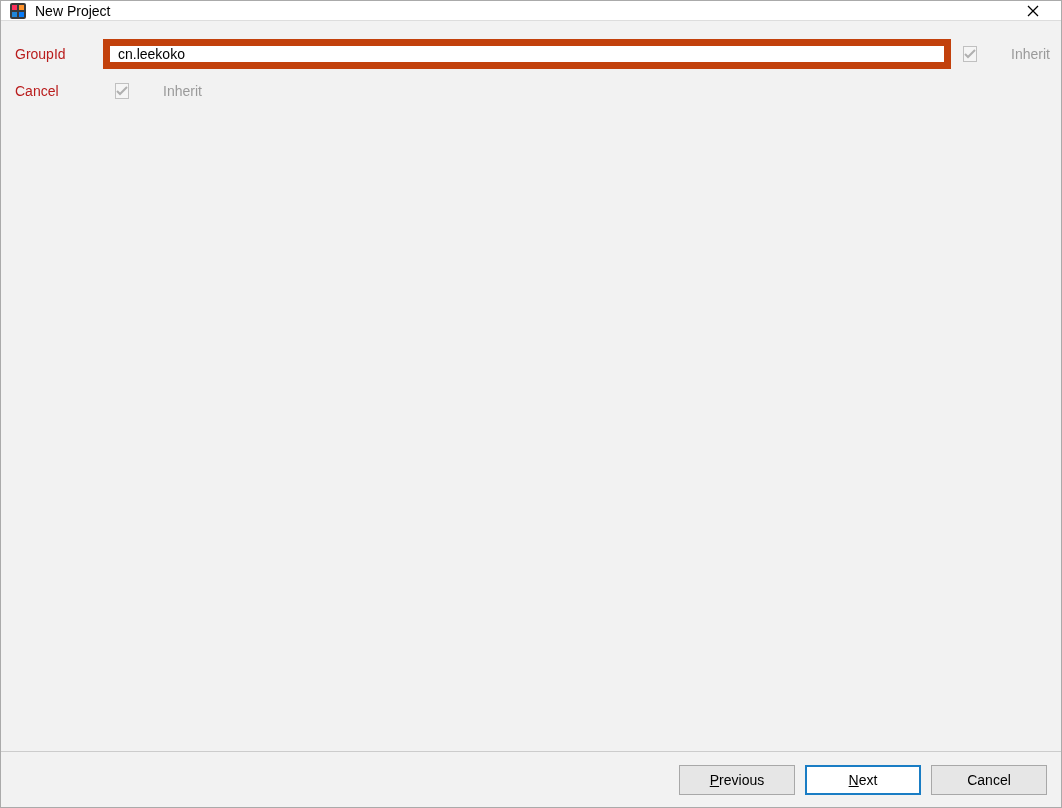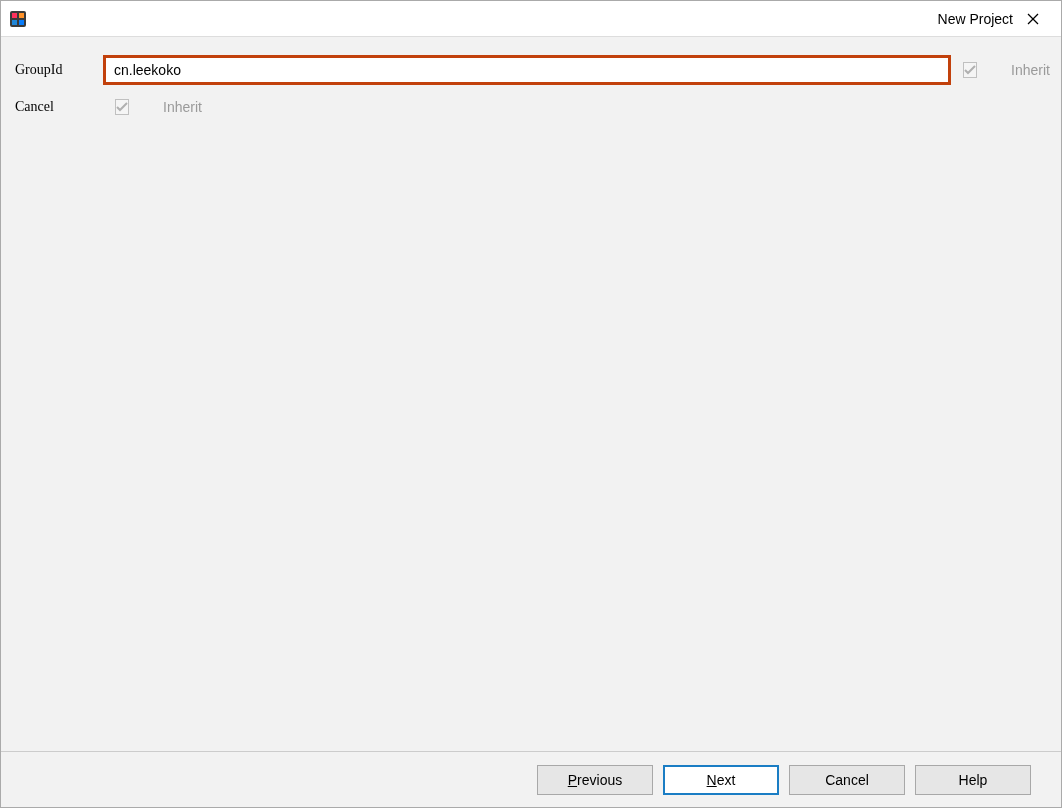--- a/index.html
+++ b/index.html
@@ -12,27 +12,26 @@
       font-size: 13px;
       background: #ffffff;
       width: 1062px;
       height: 808px;
       overflow: hidden;
       border: 1px solid #aaaaaa;
       display: flex;
       flex-direction: column;
     }
     .titlebar {
-      height: 36px;
+      height: 20px;
       background: #ffffff;
       display: flex;
       align-items: center;
       padding: 0 8px;
       border-bottom: 1px solid #dddddd;
-      text-align: right;
     }
     .titlebar .app-icon {
       width: 18px;
       height: 18px;
       margin-right: 8px;
     }
     .titlebar .title {
       flex: 1;
       font-size: 14px;
       color: #000000;
@@ -56,28 +55,27 @@
       display: flex;
       flex-direction: column;
     }
     .form-row {
       display: flex;
       align-items: center;
       margin-bottom: 14px;
     }
     .form-label {
       width: 88px;
-      color: #000000;
-      font-size: 14px;
-      font-family: Liberation Serif, serif;
+      color: #b91c1c;
+      font-size: 14px;
     }
     .form-input {
       flex: 1;
       height: 30px;
-      border: 3px solid #c2410c;
+      border: 7px solid #c2410c;
       background: #ffffff;
       padding: 0 8px;
       font-size: 14px;
       font-family: inherit;
       color: #000000;
       outline: none;
     }
     .form-input.focused {
       border: 2px solid #1a7dc4;
       padding: 0 7px;
@@ -110,21 +108,21 @@
       color: #9a9a9a;
       font-size: 14px;
     }
     .button-bar {
       height: 56px;
       background: #f2f2f2;
       border-top: 1px solid #cccccc;
       display: flex;
       align-items: center;
       justify-content: flex-end;
-      padding: 0 30px;
+      padding: 0 14px;
       gap: 10px;
     }
     .btn {
       min-width: 116px;
       height: 30px;
       border: 1px solid #a8a8a8;
       background: #e6e6e6;
       font-size: 14px;
       font-family: inherit;
       cursor: pointer;
@@ -195,16 +193,13 @@
 <div class="button-bar">
   <button class="btn">
     <span><span class="mnemonic">P</span><span>revious</span></span>
   </button>
   <button class="btn primary">
     <span><span class="mnemonic">N</span><span>ext</span></span>
   </button>
   <button class="btn">
     <span>Cancel</span>
   </button>
-  <button class="btn">
-    <span>Help</span>
-  </button>
 </div>
 
 </body></html>

